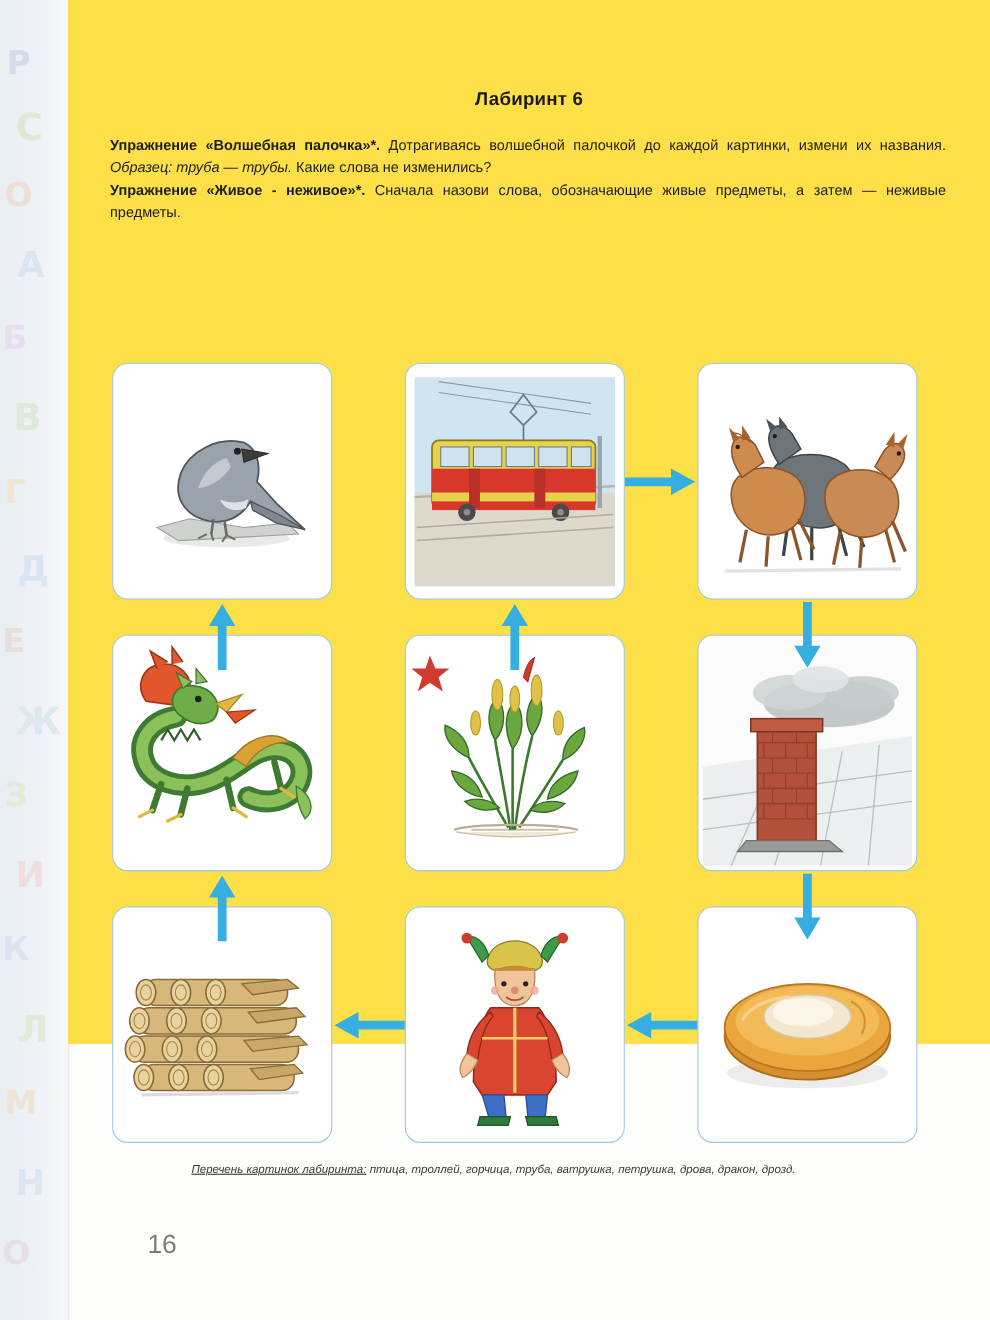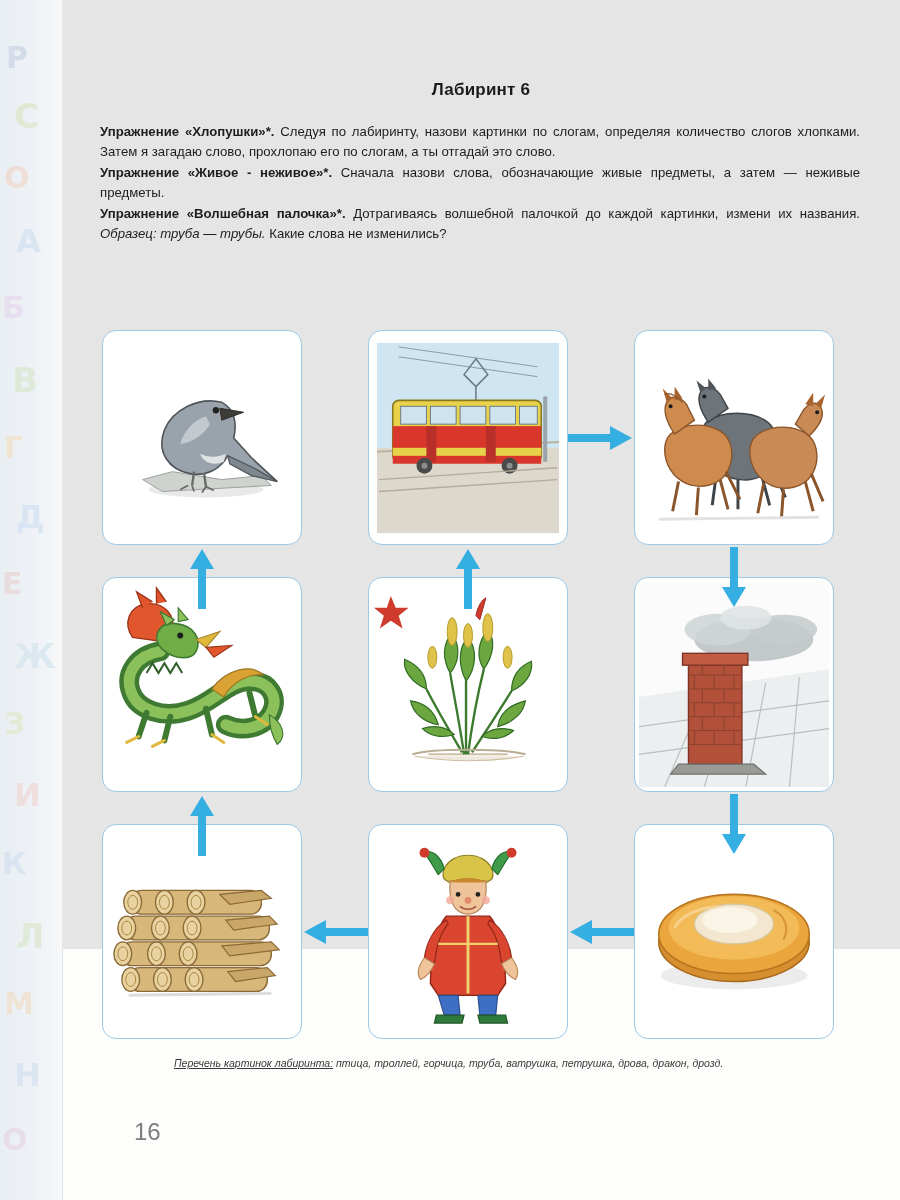--- a/index.html
+++ b/index.html
@@ -37,21 +37,21 @@
     font-weight: bold;
     color: #cfd9e6;
     opacity: .85;
     user-select: none;
   }
 
   .sheet {
     position: absolute;
     left: 62px; top: 0;
     width: 838px; height: 949px;
-    background: #e5e5e5;
+    background: #fde047;
   }
 
   
   .title {
     position: absolute;
     top: 80px;
     left: 0; right: 0;
     text-align: center;
     font-size: 17px;
     font-weight: bold;
@@ -148,27 +148,24 @@
     <span class="deco" style="left:14px; top:1056px; font-size:32px; color:#d9e4f2;">Н</span>
     <span class="deco" style="left:2px; top:1122px; font-size:30px; color:#e7dbe9;">О</span>
   </div>
 
   <div class="sheet">
 
     <div class="title">Лабиринт 6</div>
 
     <div class="instructions">
       <p>
-        <b>Упражнение «Хлопушки»*.</b><span> Следуя по лабиринту, назови картинки по слогам, определяя количество слогов хлопками. Затем я загадаю слово, прохлопаю его по слогам, а ты отгадай это слово.</span>
+        <b>Упражнение «Волшебная палочка»*.</b><span> Дотрагиваясь волшебной палочкой до каждой картинки, измени их названия. </span><i>Образец: труба — трубы.</i><span> Какие слова не изменились?</span>
       </p>
       <p>
         <b>Упражнение «Живое - неживое»*.</b><span> Сначала назови слова, обозначающие живые предметы, а затем — неживые предметы.</span>
-      </p>
-      <p>
-        <b>Упражнение «Волшебная палочка»*.</b><span> Дотрагиваясь волшебной палочкой до каждой картинки, измени их названия. </span><i>Образец: труба — трубы.</i><span> Какие слова не изменились?</span>
       </p>
     </div>
 
     <div class="maze">
 
       <div class="cell c-r0 c-c0">
         <svg viewBox="0 0 200 215">
           <ellipse cx="104" cy="160" rx="58" ry="8" fill="#e9e9e9"></ellipse>
           <path d="M40 150 L70 142 L120 150 L160 146 L170 156 L60 162 Z" fill="#cfd3cf" stroke="#9aa09a" stroke-width="1"></path>
           <path d="M120 72 C96 66 70 80 62 100 C54 122 66 140 88 144 C104 147 118 140 126 126 L150 140 L176 152 L150 128 L132 108 C136 92 132 78 120 72 Z" fill="#9aa3ab" stroke="#4e5459" stroke-width="1.6"></path>

